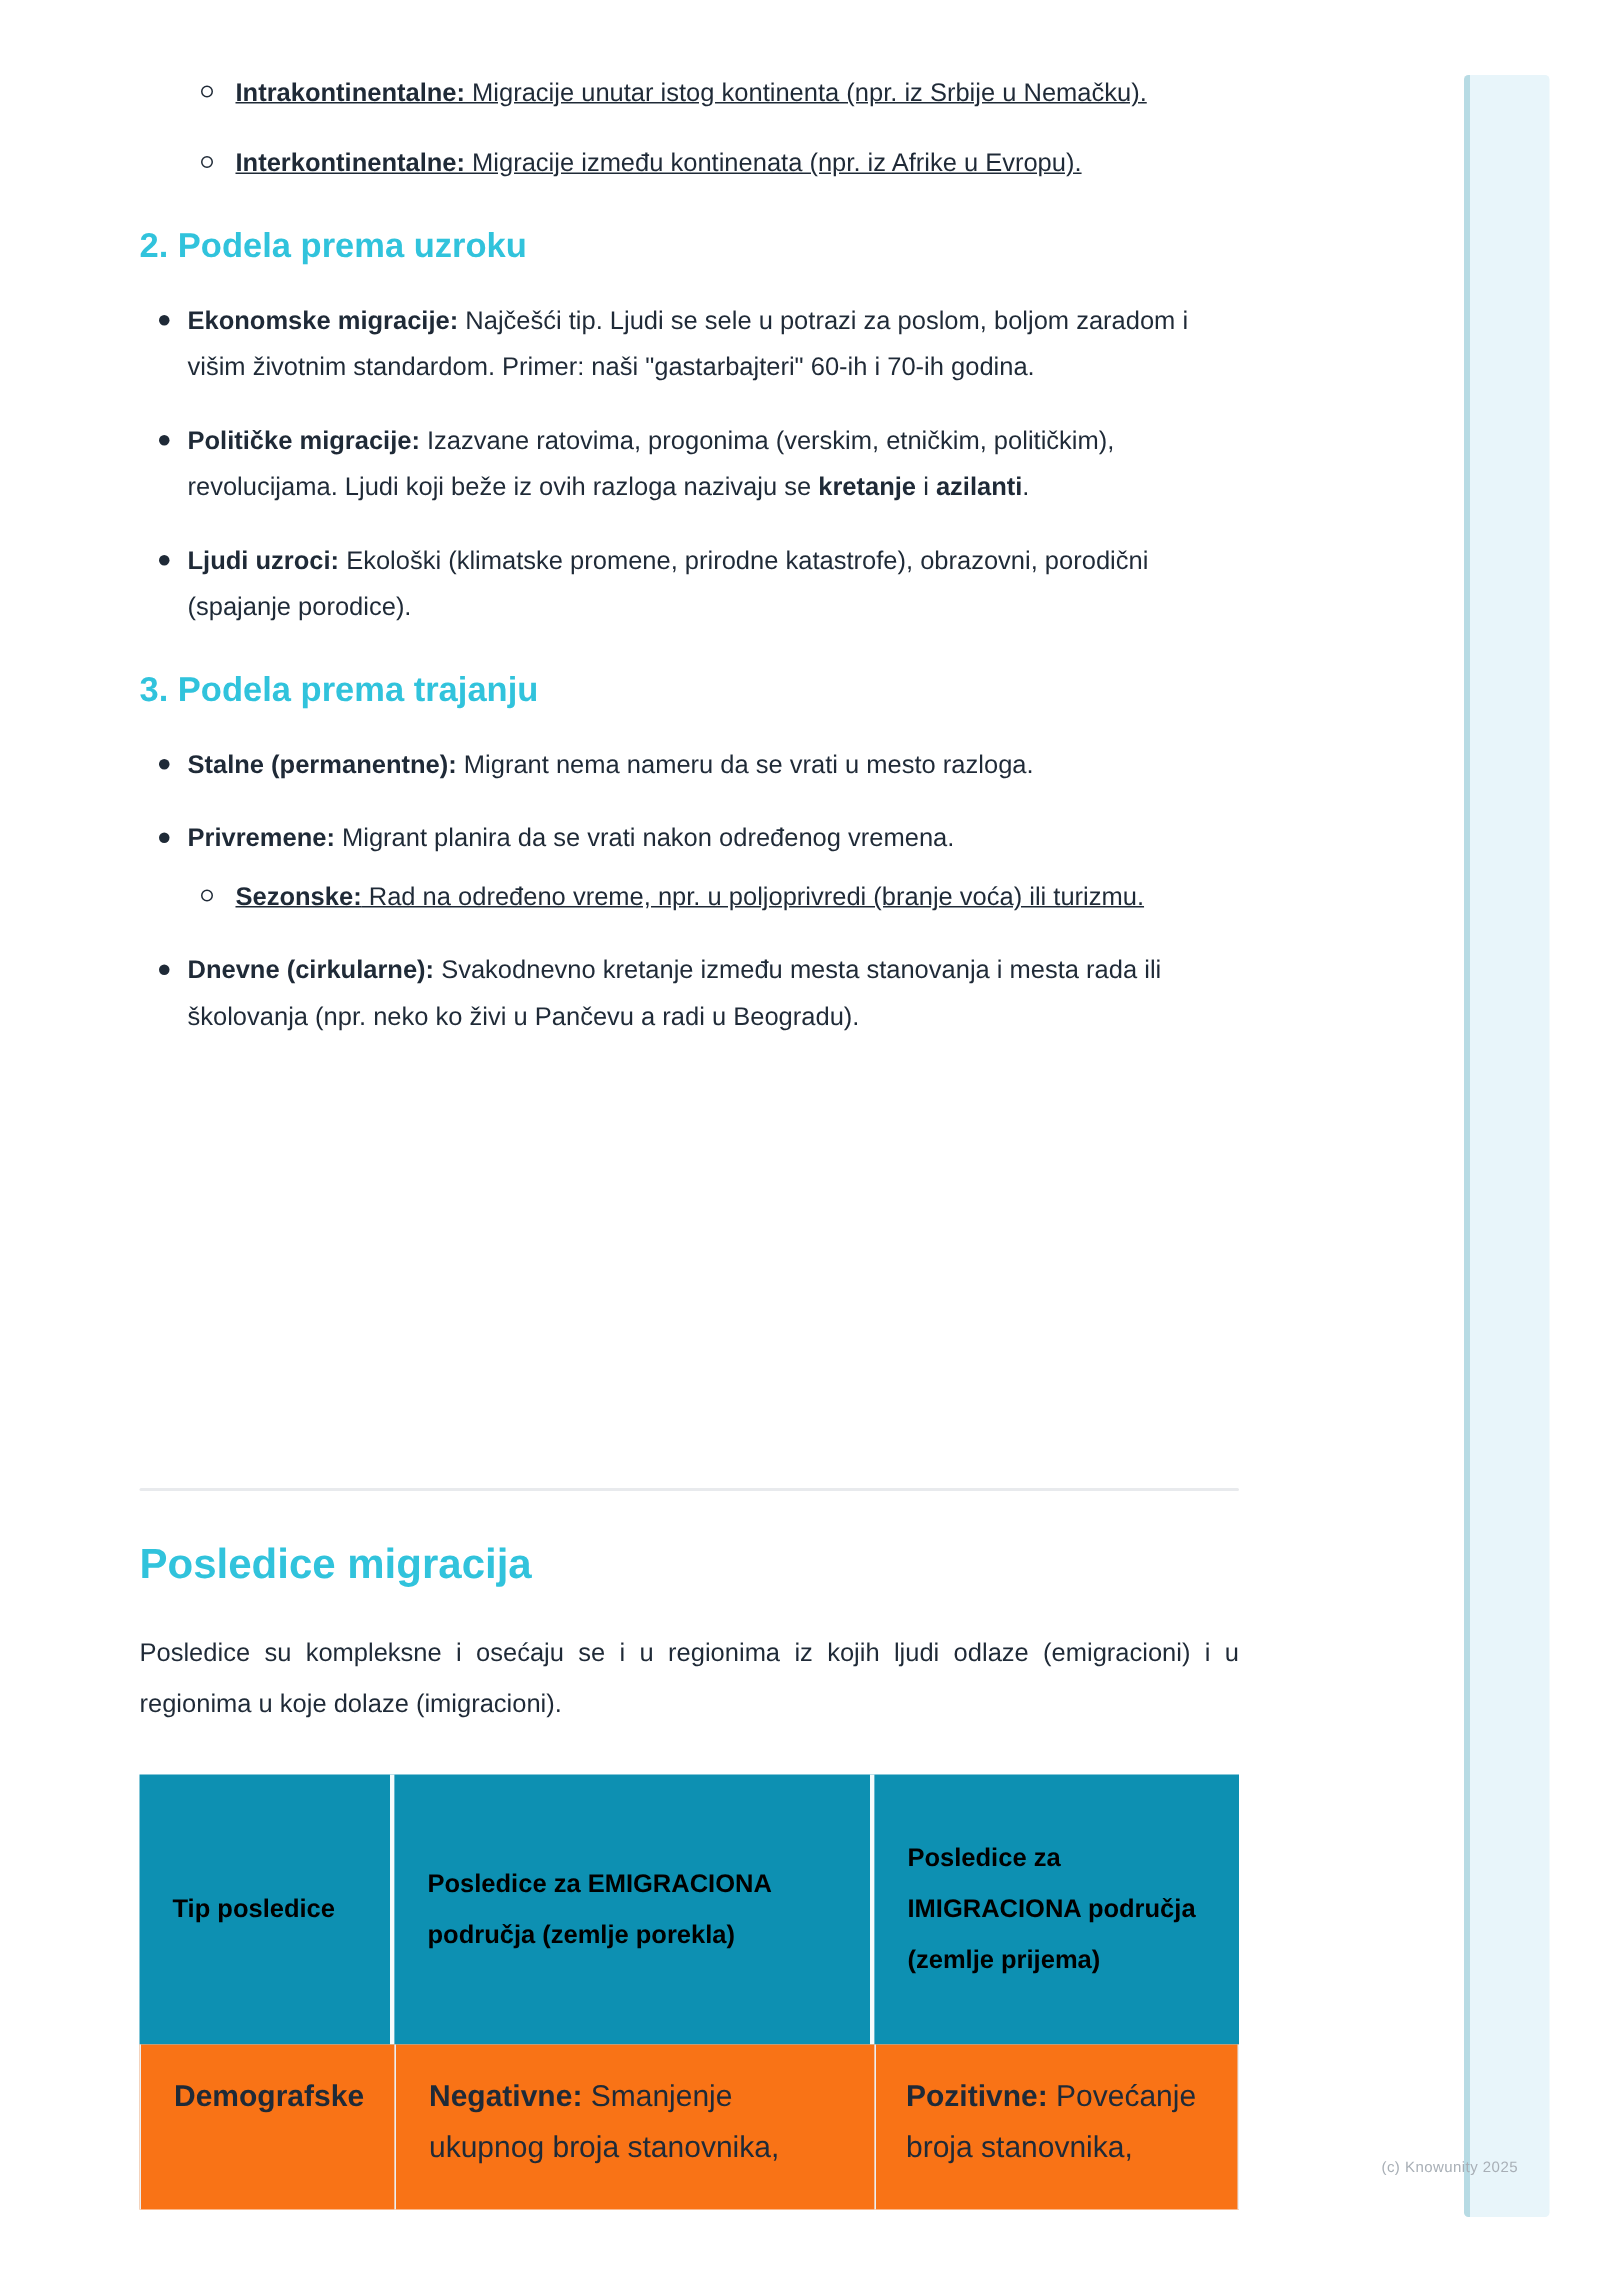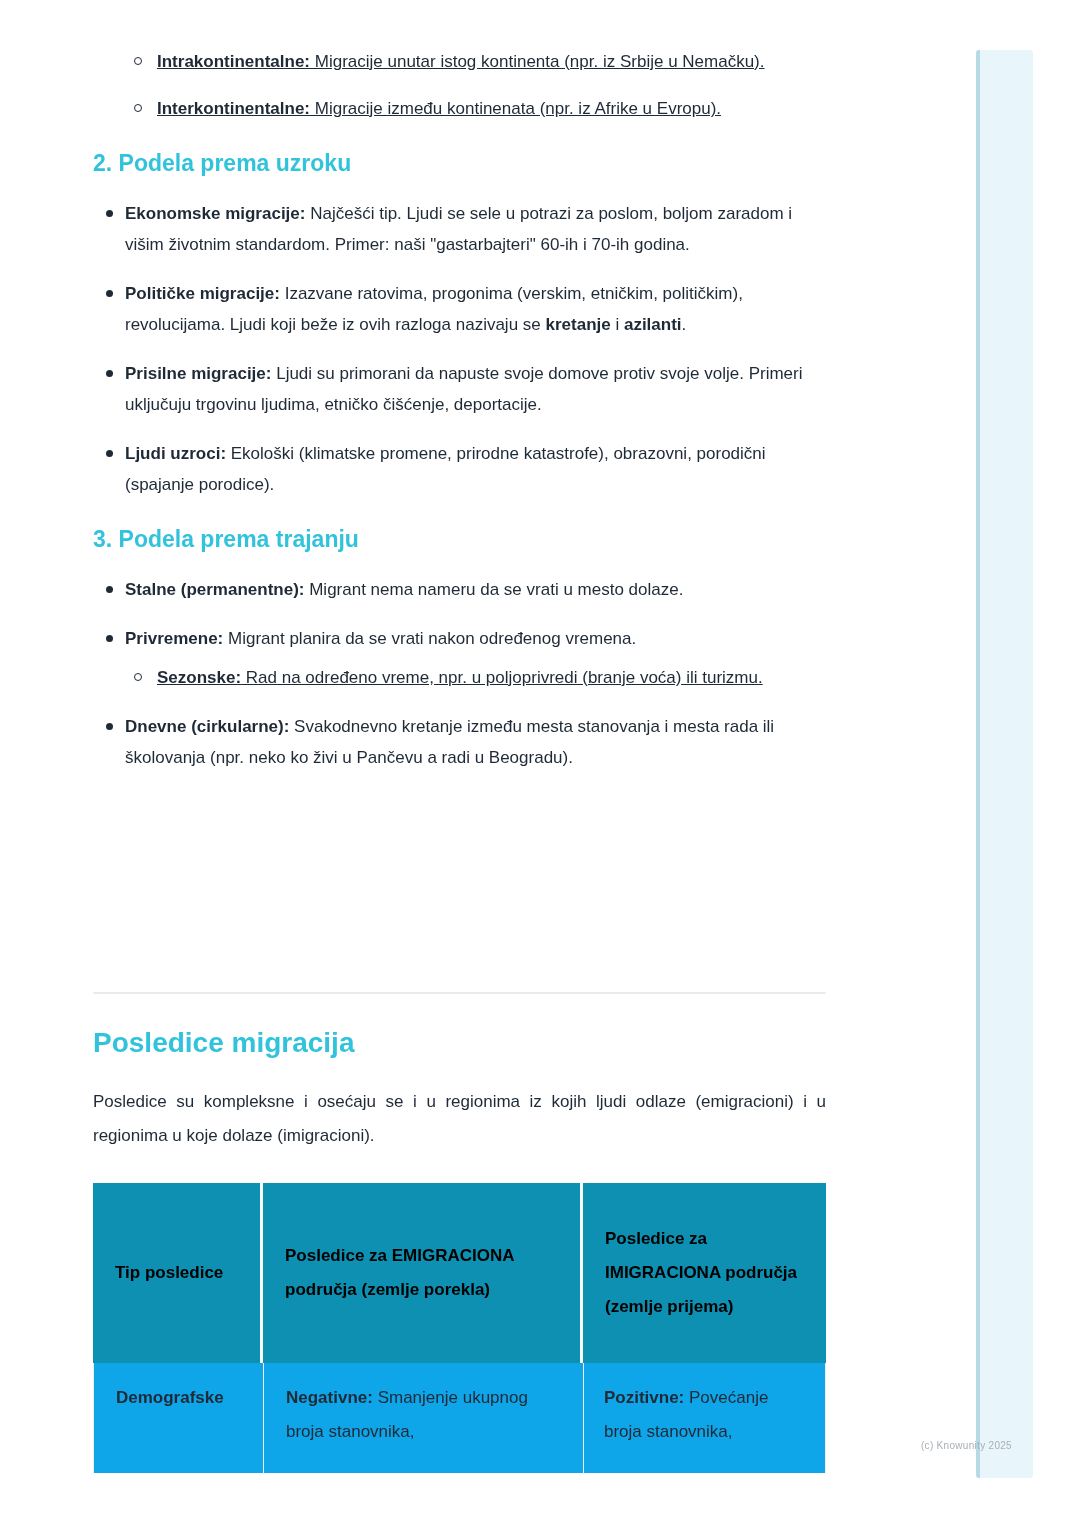--- a/index.html
+++ b/index.html
@@ -68,22 +68,22 @@
   }
   col.c1{width:170px;} col.c2{width:320px;} col.c3{width:243px;}
   thead th{
     background:var(--table-header-bg);color:#000000;font-weight:700;
     text-align:left;vertical-align:middle;
     font-size:17px;line-height:34px;
     height:180px;padding:18px 22px;
   }
   thead th:not(:last-child){border-right:3px solid #f7fbfc;}
   tbody td{
-    background:#0ea5e9;vertical-align:top;
-    font-size:17px;line-height:34px;
+    background:#f97316;vertical-align:top;
+    font-size:20px;line-height:34px;
     height:110px;padding:18px 22px 0 22px;
     border-left:1px solid var(--border);
   }
   tbody td:last-child{border-right:1px solid var(--border);padding-left:20px;}
 </style>
 </head>
 <body>
 
 <div class="side-bar"></div>
 <div class="watermark">(c) Knowunity 2025</div>
@@ -94,27 +94,26 @@
       <ul class="sublist">
           <li><b>Intrakontinentalne:</b><span> Migracije unutar istog kontinenta (npr. iz Srbije u Nemačku).</span></li>
           <li><b>Interkontinentalne:</b><span> Migracije između kontinenata (npr. iz Afrike u Evropu).</span></li>
         </ul>
     </div>
 
     <h3>2. Podela prema uzroku</h3>
     <ul class="list">
         <li><b>Ekonomske migracije:</b><span> Najčešći tip. Ljudi se sele u potrazi za poslom, boljom zaradom i višim životnim standardom. Primer: naši "gastarbajteri" 60-ih i 70-ih godina.</span></li>
         <li><b>Političke migracije:</b><span> Izazvane ratovima, progonima (verskim, etničkim, političkim), revolucijama. Ljudi koji beže iz ovih razloga nazivaju se </span><b>kretanje</b><span> i </span><b>azilanti</b><span>.</span></li>
-        <li><b>Prisilne migracije:</b><span> Ljudi su primorani da napuste svoje domove protiv svoje volje. Primeri uključuju trgovinu ljudima, etničko čišćenje, deportacije.</span></li>
         <li><b>Ljudi uzroci:</b><span> Ekološki (klimatske promene, prirodne katastrofe), obrazovni, porodični (spajanje porodice).</span></li>
       </ul>
 
     <h3>3. Podela prema trajanju</h3>
     <ul class="list">
-        <li><b>Stalne (permanentne):</b><span> Migrant nema nameru da se vrati u mesto dolaze.</span></li>
+        <li><b>Stalne (permanentne):</b><span> Migrant nema nameru da se vrati u mesto razloga.</span></li>
         <li><b>Privremene:</b><span> Migrant planira da se vrati nakon određenog vremena.</span><ul class="sublist">
             <li><b>Sezonske:</b><span> Rad na određeno vreme, npr. u poljoprivredi (branje voća) ili turizmu.</span></li>
           </ul></li>
         <li><b>Dnevne (cirkularne):</b><span> Svakodnevno kretanje između mesta stanovanja i mesta rada ili školovanja (npr. neko ko živi u Pančevu a radi u Beogradu).</span></li>
       </ul>
   </div>
 
   <div class="bottom">
     <hr class="divider">
     <h2>Posledice migracija</h2>

